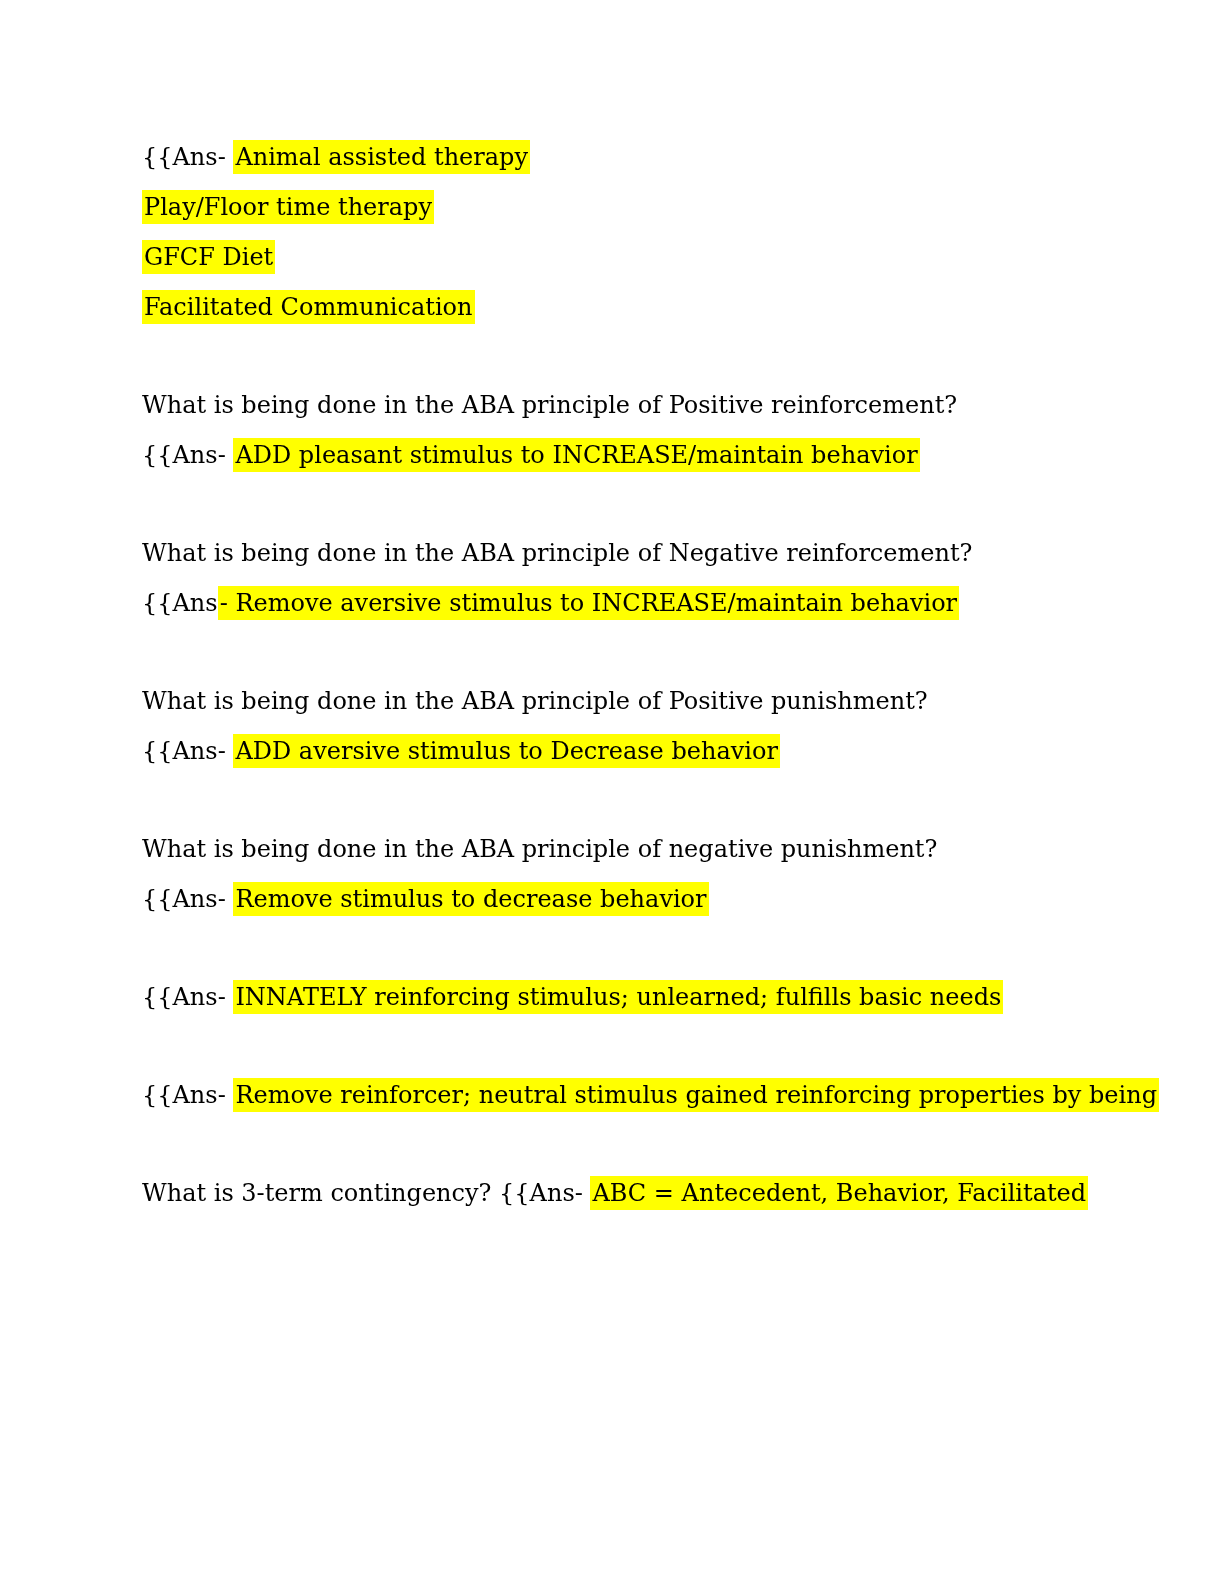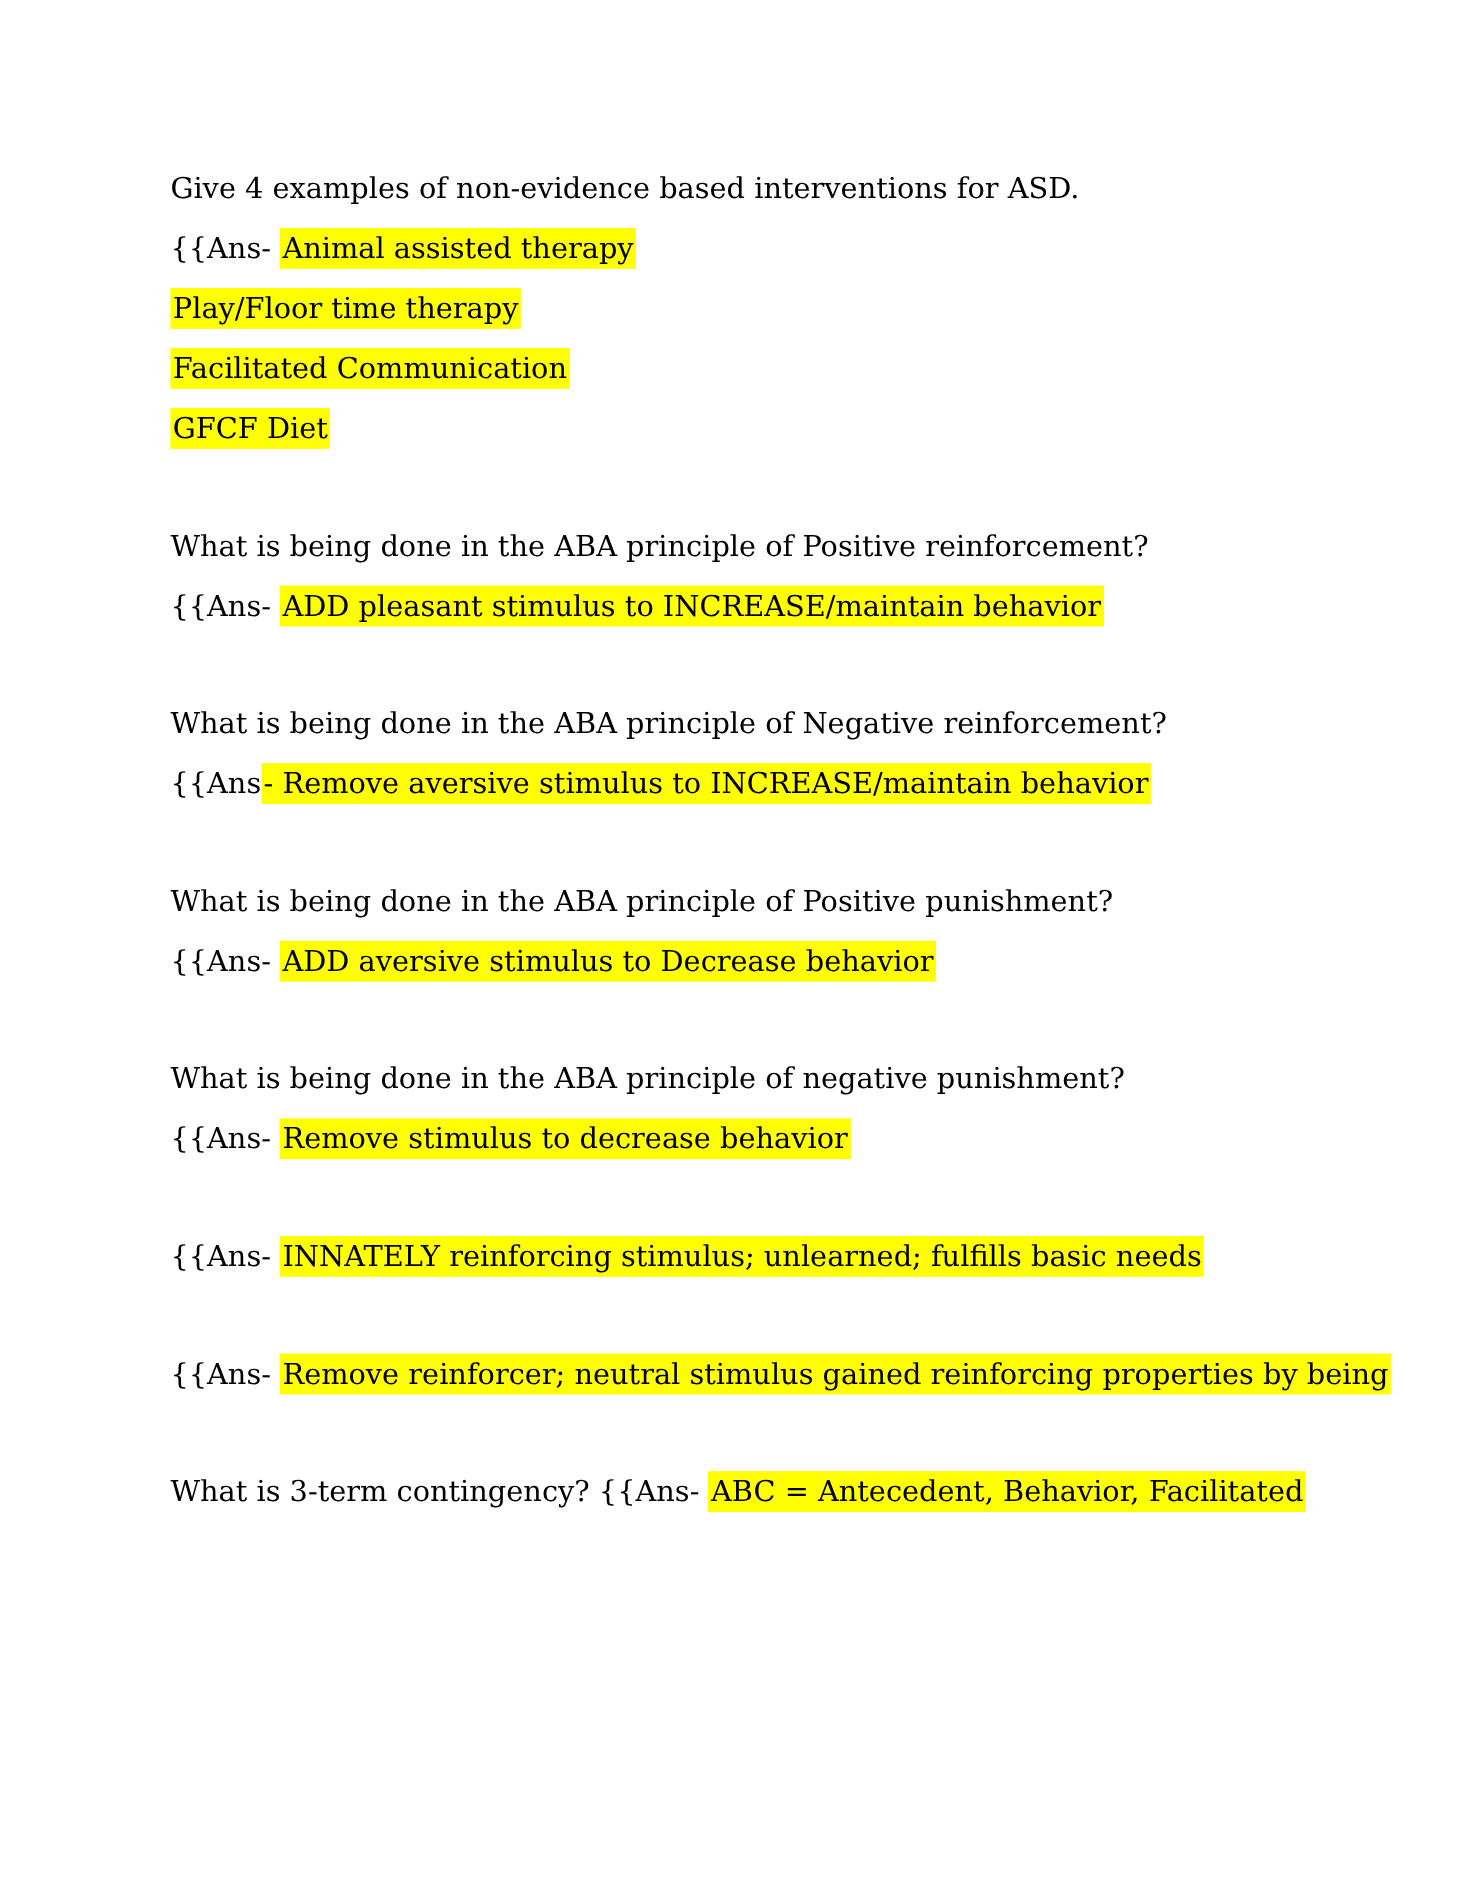--- a/index.html
+++ b/index.html
@@ -47,33 +47,30 @@
     padding: 3px 2px;
   }
 </style>
 </head>
 <body>
 
 <div class="page" style="background: rgb(255, 255, 255); color: rgb(0, 0, 0);">
   <div class="doc-content" id="doc-content">
       <div class="qa-block">
         <div class="para">
-          <div class="line"><span class="seg-plain">Give 4 examples of non-evidence based interventions for ASD.</span></div>
-        </div>
-        <div class="para">
           <div class="line"><span class="seg-plain">{{Ans- </span><span class="seg-hl">Animal assisted therapy</span></div>
         </div>
         <div class="para">
           <div class="line"><span class="seg-hl">Play/Floor time therapy</span></div>
         </div>
         <div class="para">
-          <div class="line"><span class="seg-hl">Facilitated Communication</span></div>
+          <div class="line"><span class="seg-hl">GFCF Diet</span></div>
         </div>
         <div class="para">
-          <div class="line"><span class="seg-hl">GFCF Diet</span></div>
+          <div class="line"><span class="seg-hl">Facilitated Communication</span></div>
         </div>
       </div>
       <div class="qa-block">
         <div class="para">
           <div class="line"><span class="seg-plain">What is being done in the ABA principle of Positive reinforcement?</span></div>
         </div>
         <div class="para">
           <div class="line"><span class="seg-plain">{{Ans- </span><span class="seg-hl">ADD pleasant stimulus to INCREASE/maintain behavior</span></div>
         </div>
       </div>

